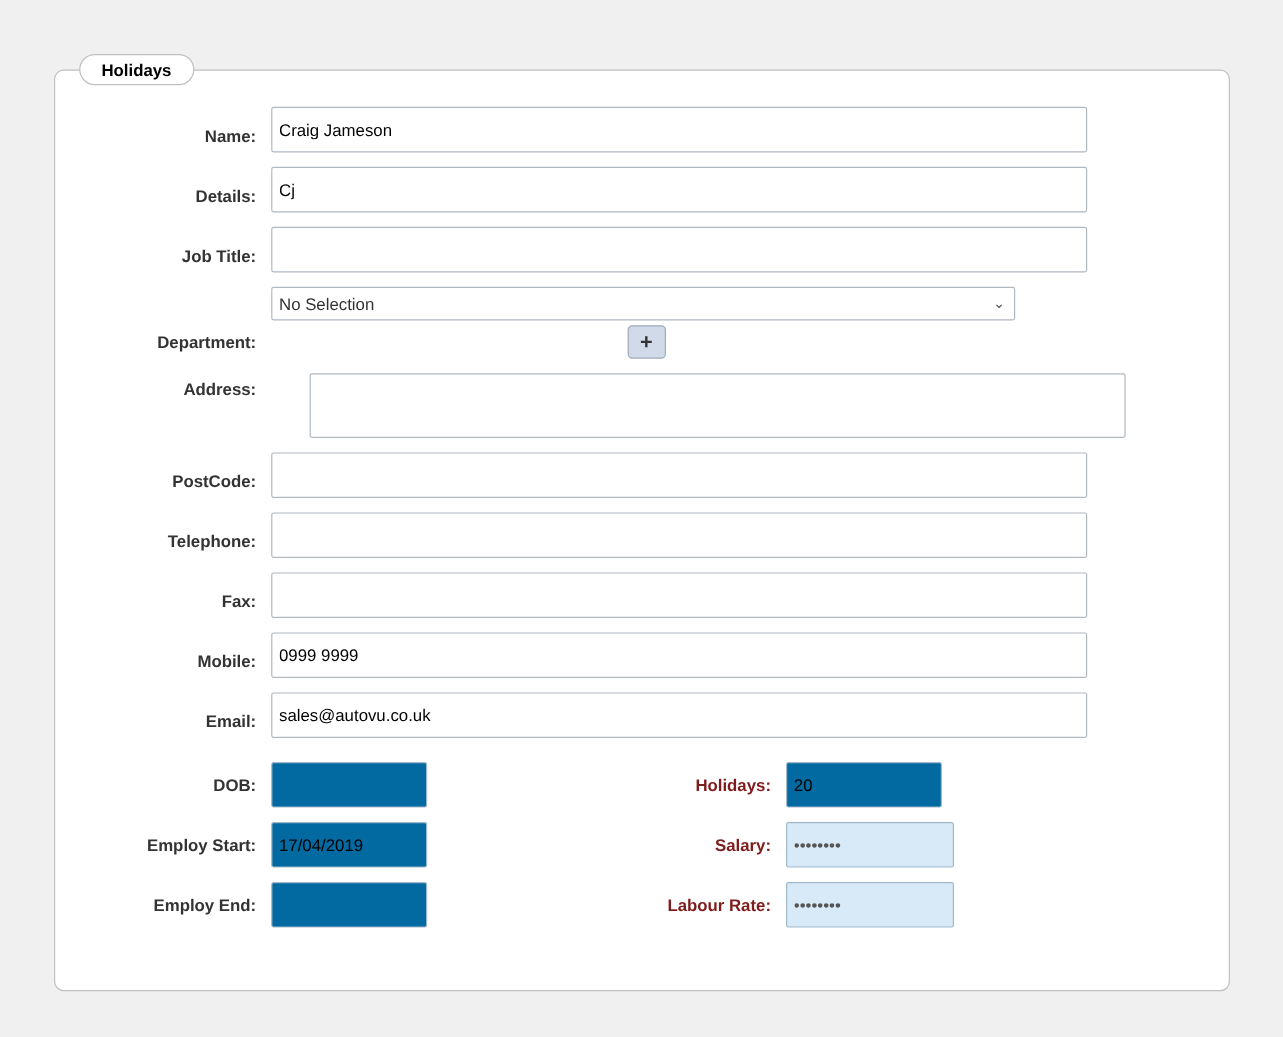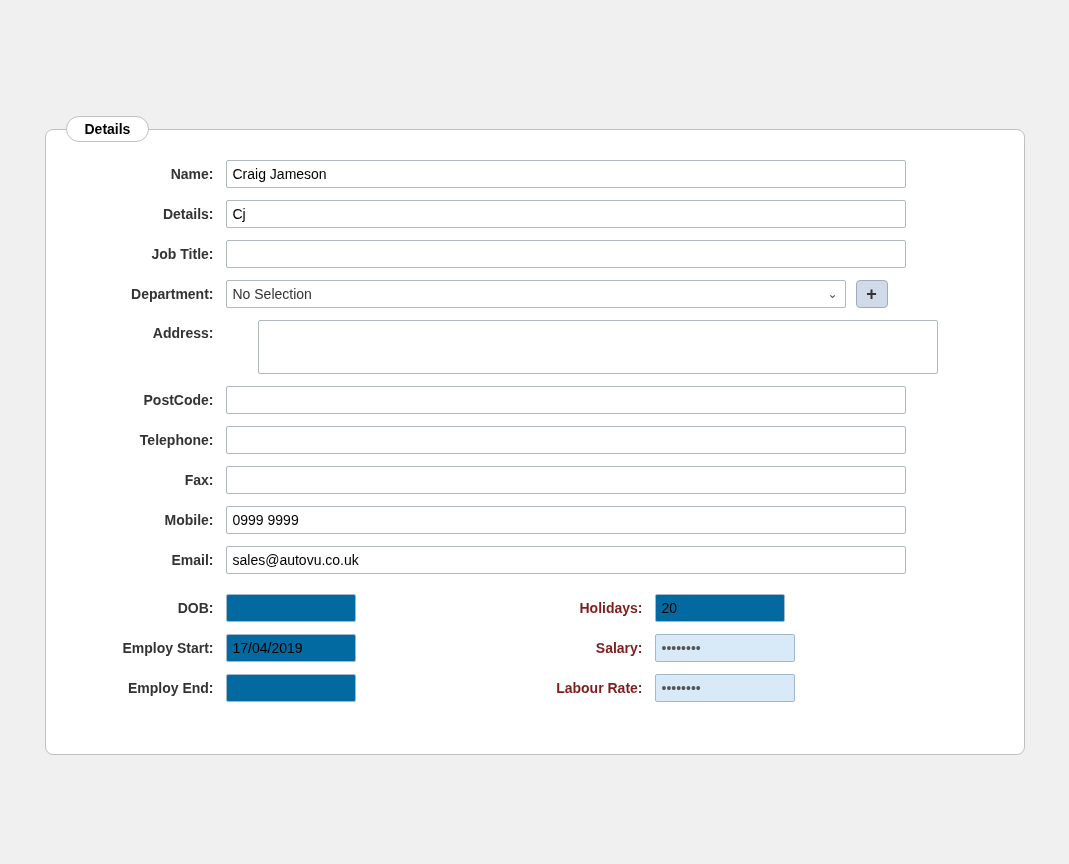--- a/index.html
+++ b/index.html
@@ -66,39 +66,40 @@
     .address-row .form-label {
       padding-top: 4px;
       line-height: 1.4;
     }
 
     .form-input {
       border: 1px solid #b0b8c0;
       border-radius: 2px;
       padding: 4px 6px;
       font-size: 14px;
-      height: 28px;
+      height: 38px;
       background: #fff;
       color: #000;
     }
 
     .form-input.full-width {
       width: 680px;
     }
 
     .form-input.address {
       width: 680px;
       height: 54px;
       resize: none;
     }
 
     .department-wrapper {
       display: flex;
       align-items: center;
       gap: 4px;
+      flex-direction: column;
     }
 
     .select-wrapper {
       position: relative;
       width: 620px;
     }
 
     .select-wrapper select {
       width: 100%;
       border: 1px solid #b0b8c0;
@@ -181,21 +182,21 @@
     }
 
     .divider {
       height: 8px;
     }
   </style>
 </head>
 <body>
 
 <div class="panel">
-  <div class="panel-title">Details</div>
+  <div class="panel-title">Holidays</div>
 
   <div class="form-row">
     <div class="form-label">Name:</div>
     <input type="text" class="form-input full-width" value="Craig Jameson" style="">
   </div>
 
   <div class="form-row">
     <div class="form-label">Details:</div>
     <input type="text" class="form-input full-width" value="Cj" style="">
   </div>

